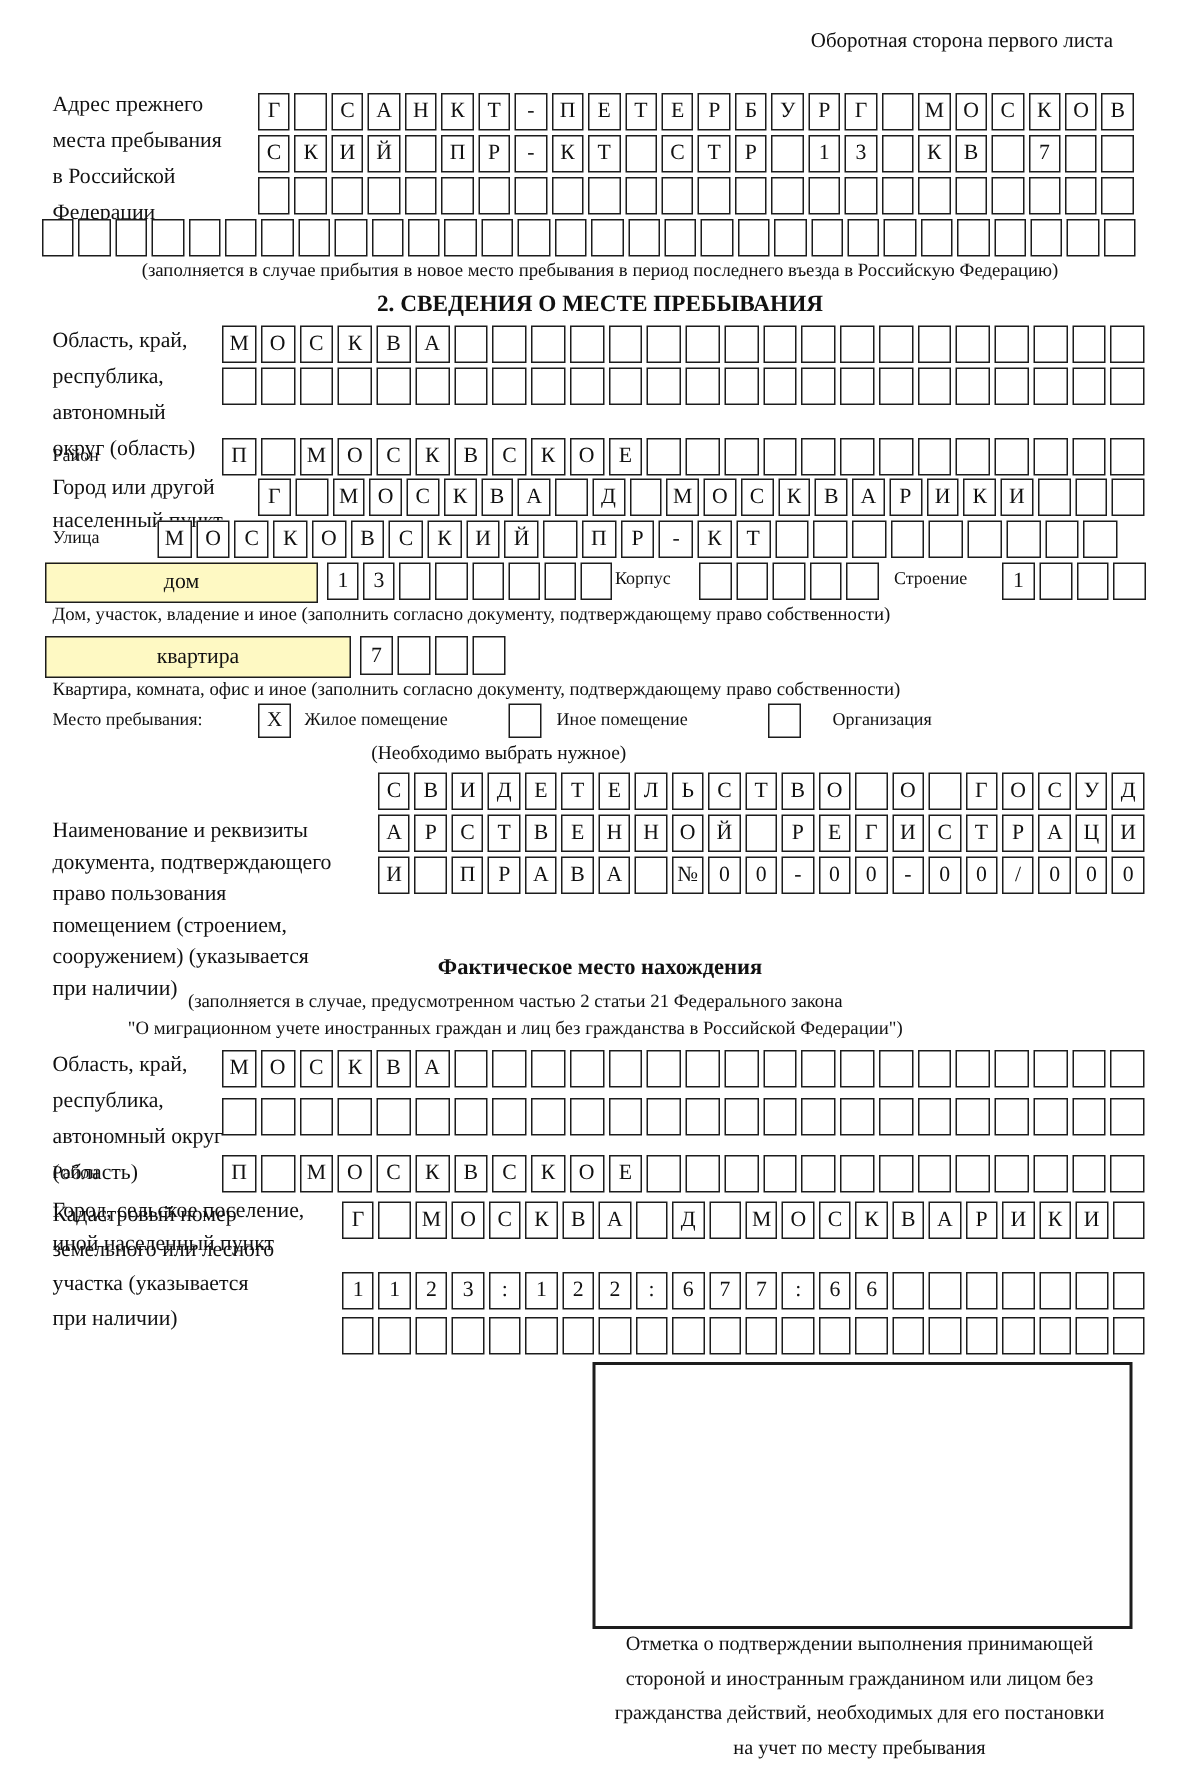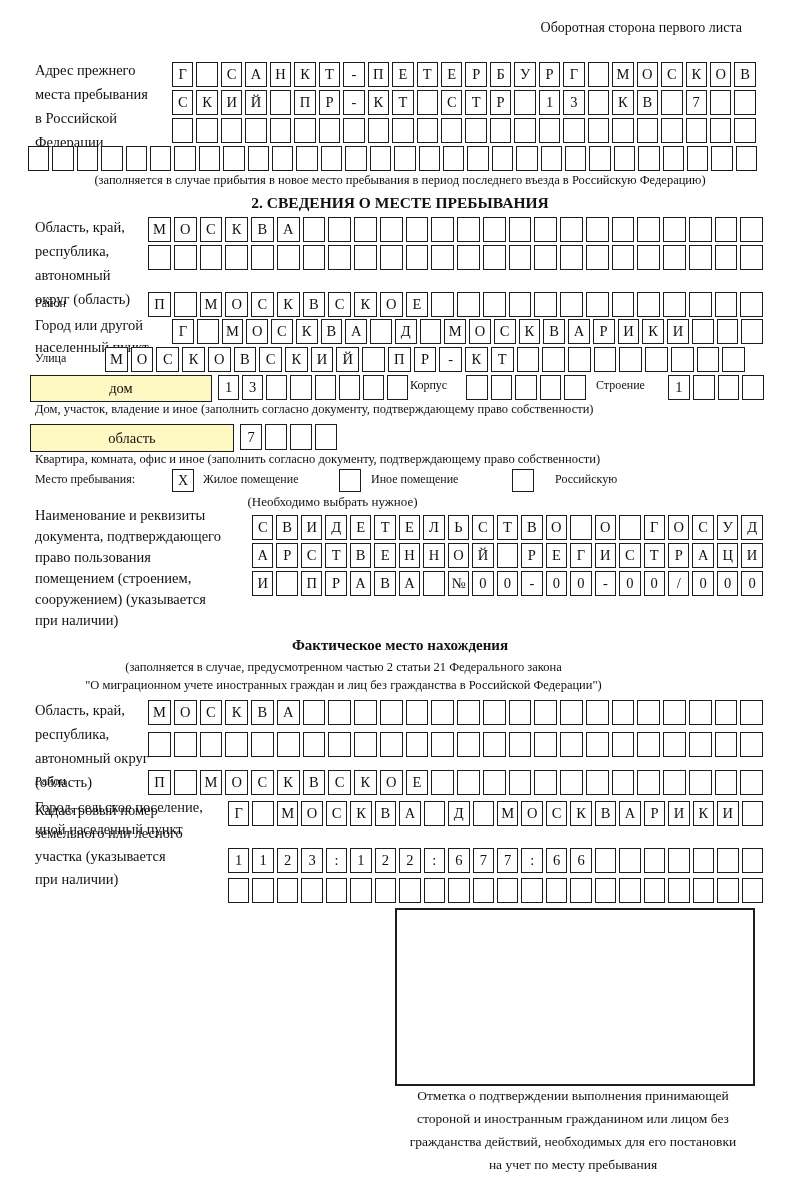--- a/index.html
+++ b/index.html
@@ -312,39 +312,39 @@
     </div>
   <div class="inline-lbl" style="left:596px;top:378px;">Строение</div>
   <div class="boxrow" style="left:668px;top:375px;width:96px;">
       <span class="cell">1</span>
       <span class="cell"></span>
       <span class="cell"></span>
       <span class="cell"></span>
     </div>
   <div class="cap" style="left:35px;top:402px;">Дом, участок, владение и иное (заполнить согласно документу, подтверждающему право собственности)</div>
 
-  <div class="namebox" style="left:30px;top:424px;width:202px;height:26px;">область</div>
+  <div class="namebox" style="left:30px;top:424px;width:202px;height:26px;">квартира</div>
   <div class="boxrow" style="left:240px;top:424px;width:97px;height:26px;">
       <span class="cell">7</span>
       <span class="cell"></span>
       <span class="cell"></span>
       <span class="cell"></span>
     </div>
   <div class="cap" style="left:35px;top:452px;">Квартира, комната, офис и иное (заполнить согласно документу, подтверждающему право собственности)</div>
 
   <div class="inline-lbl" style="left:35px;top:472px;">Место пребывания:</div>
   <div class="chk" style="left:172px;top:469px;">X</div>
   <div class="inline-lbl" style="left:203px;top:472px;">Жилое помещение</div>
   <div class="chk" style="left:339px;top:469px;"></div>
   <div class="inline-lbl" style="left:371px;top:472px;text-align:center;">Иное помещение</div>
   <div class="chk" style="left:512px;top:469px;"></div>
-  <div class="inline-lbl" style="left:555px;top:472px;">Российскую</div>
+  <div class="inline-lbl" style="left:555px;top:472px;">Организация</div>
   <div class="cap center" style="left:160px;top:494px;width:345px;font-size:13px;">(Необходимо выбрать нужное)</div>
 
-  <div class="lbl" style="left:35px;top:505px;line-height:21px;font-family:Liberation Serif, serif;">Наименование и реквизиты<br>документа, подтверждающего<br>право пользования<br>помещением (строением,<br>сооружением) (указывается<br>при наличии)</div>
+  <div class="lbl" style="left:35px;top:544px;line-height:21px;font-family:Liberation Serif, serif;">Наименование и реквизиты<br>документа, подтверждающего<br>право пользования<br>помещением (строением,<br>сооружением) (указывается<br>при наличии)</div>
   <div class="boxrow" style="left:252px;top:515px;width:511px;">
       <span class="cell">С</span>
       <span class="cell">В</span>
       <span class="cell">И</span>
       <span class="cell">Д</span>
       <span class="cell">Е</span>
       <span class="cell">Т</span>
       <span class="cell">Е</span>
       <span class="cell">Л</span>
       <span class="cell">Ь</span>

